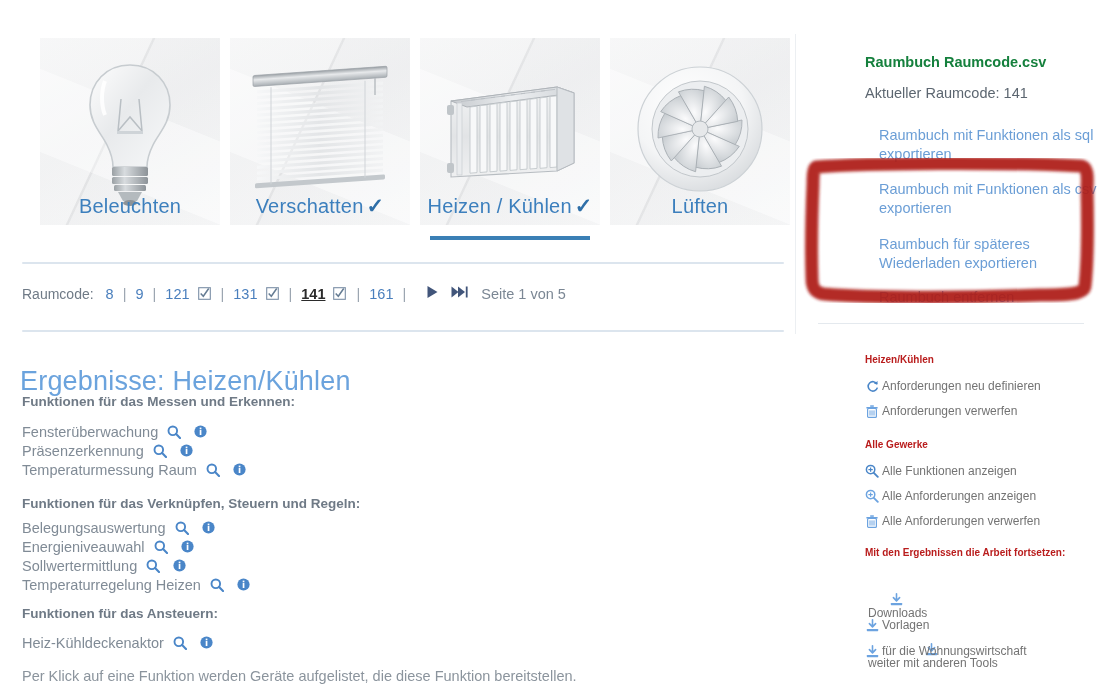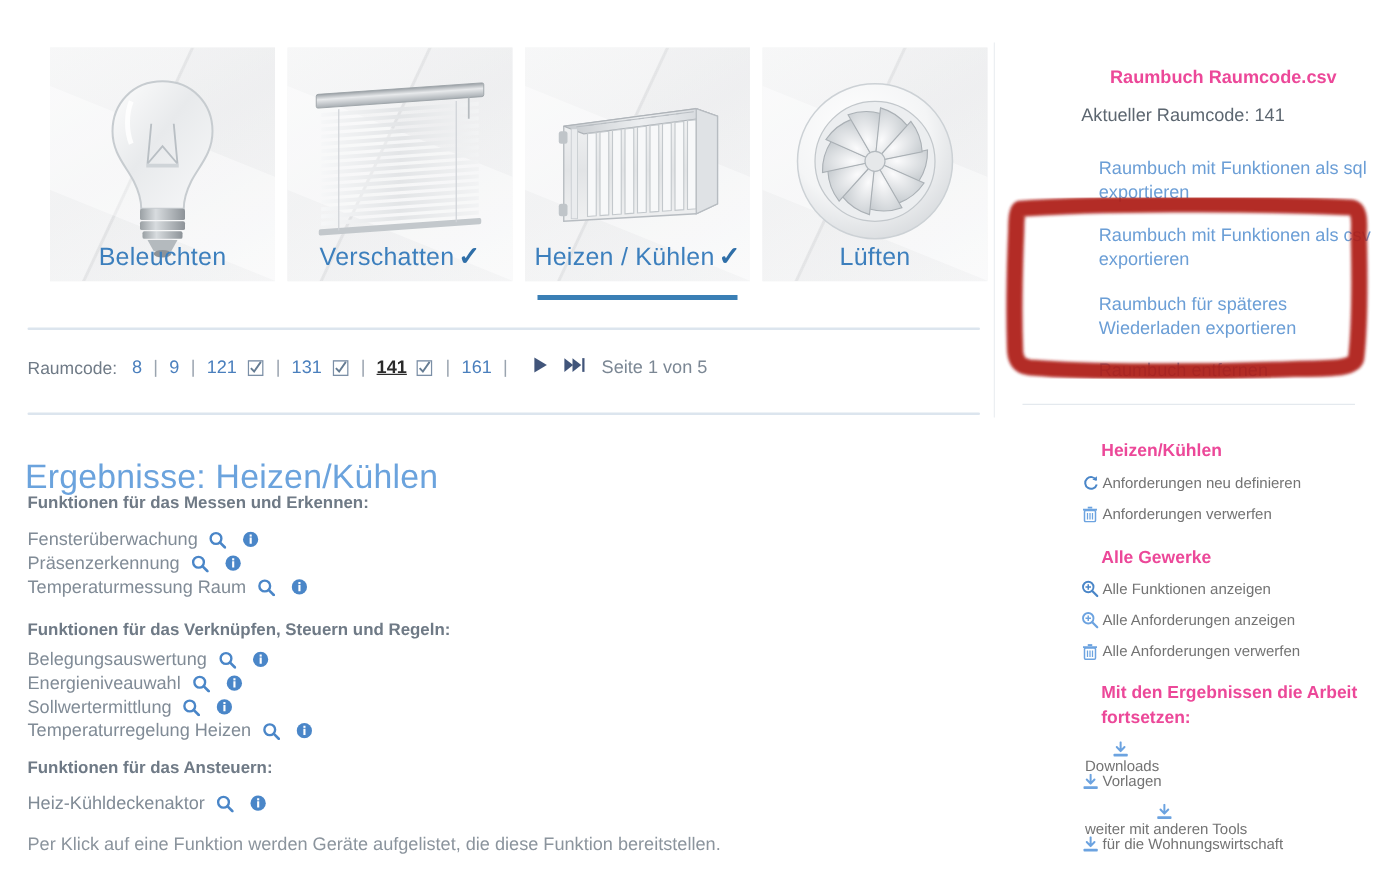--- a/index.html
+++ b/index.html
@@ -80,26 +80,26 @@
   .fn-ico-search { margin-left: 9px; display: inline-flex; }
   .fn-ico-info { margin-left: 13px; display: inline-flex; }
   .foot-note {
     position: absolute; left: 22px; top: 668px;
     font-size: 14.5px; color: #8b949d;
   }
 
   
   #sidebar { position: absolute; left: 795px; top: 0; width: 313px; height: 698px; }
   .side-divline { position: absolute; left: 0; top: 34px; width: 1px; height: 300px; background: #eceff2; }
-  .sb-title { position: absolute; left: 70px; top: 54px; font-size: 14.5px; font-weight: bold; color: #ec4899; margin-left: 23px; }
+  .sb-title { position: absolute; left: 70px; top: 54px; font-size: 14.5px; font-weight: bold; color: #15803d; }
   .sb-sub   { position: absolute; left: 70px; top: 85px; font-size: 14.5px; color: #5c6670; }
   .sb-link-block { position: absolute; left: 84px; width: 222px; }
   .sb-link { color: #6b9ed6; font-size: 14.5px; line-height: 19px; display: block; cursor: pointer; }
   .sb-hr { position: absolute; left: 23px; width: 266px; height: 1px; background: #e4e9ee; }
-  .sb-head { position: absolute; left: 86px; font-size: 14px; font-weight: bold; color: #ec4899; line-height: 20px; }
+  .sb-head { position: absolute; left: 70px; font-size: 10px; font-weight: bold; color: #b91c1c; line-height: 20px; }
   .sb-item { position: absolute; left: 70px; display: flex; align-items: center; white-space: nowrap; cursor: pointer; }
   .sb-item .lbl { color: #737373; font-size: 12px; margin-left: 3px; }
   .sb-item .ico { display: inline-flex; width: 14px; justify-content: center; }
 
   
   #annot { position: absolute; left: 800px; top: 158px; width: 300px; height: 145px; z-index: 40; pointer-events: none; }
 </style>
 </head>
 <body>
 
@@ -602,21 +602,21 @@
     </div>
     <div class="sb-item" style="top:643px;flex-direction:column;">
       <span class="ico">
         <svg width="13" height="13" viewBox="0 0 13 13">
             <path d="M6.5 0.8 L6.5 7.2 M3.4 4.6 L6.5 7.9 L9.6 4.6" fill="none" stroke="#6ca3e0" stroke-width="1.6" stroke-linecap="round" stroke-linejoin="round"></path>
             <rect x="0.8" y="10" width="11.4" height="2.2" rx=".6" fill="#6ca3e0"></rect>
           </svg>
       </span>
       <span class="lbl">weiter mit anderen Tools</span>
     </div>
-    <div class="sb-item" style="top:668px;">
+    <div class="sb-item" style="top:644px;">
       <span class="ico">
         <svg width="13" height="13" viewBox="0 0 13 13">
             <path d="M6.5 0.8 L6.5 7.2 M3.4 4.6 L6.5 7.9 L9.6 4.6" fill="none" stroke="#6ca3e0" stroke-width="1.6" stroke-linecap="round" stroke-linejoin="round"></path>
             <rect x="0.8" y="10" width="11.4" height="2.2" rx=".6" fill="#6ca3e0"></rect>
           </svg>
       </span>
       <span class="lbl">für die Wohnungswirtschaft</span>
     </div>
   </div>
 

